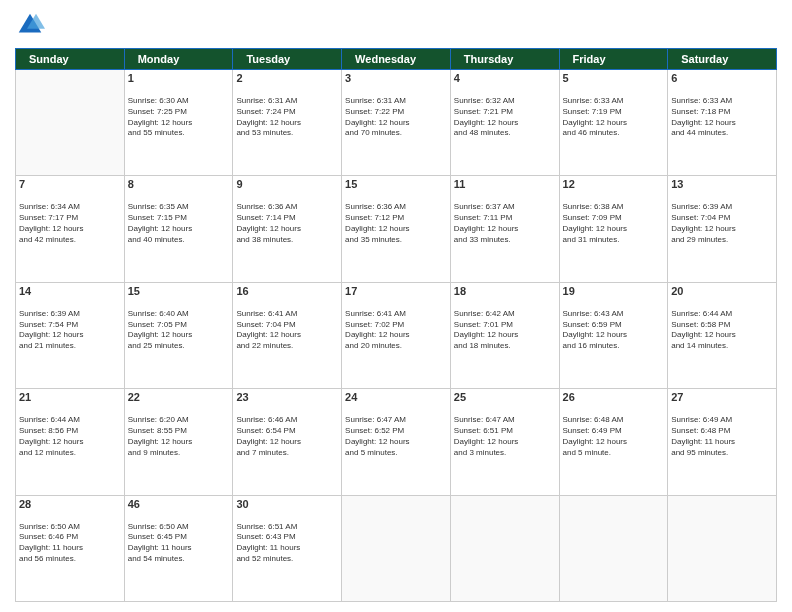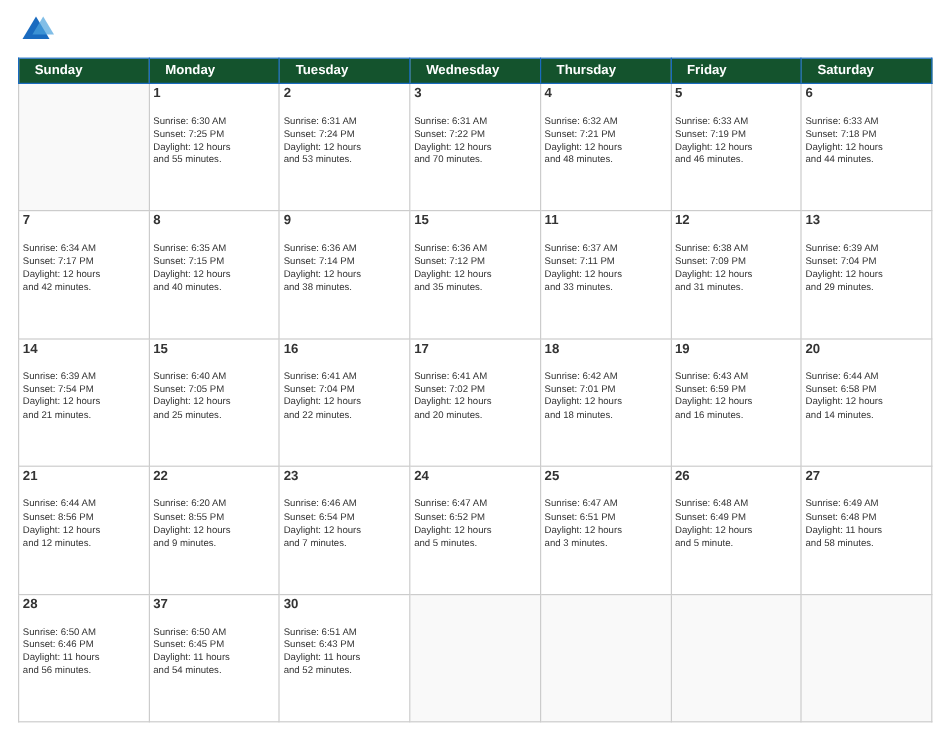--- a/index.html
+++ b/index.html
@@ -239,30 +239,30 @@
           <td>
             <span class="day-number">25</span>
             <div class="day-info"><span>Sunrise: 6:47 AM</span><br><span>Sunset: 6:51 PM</span><br><span>Daylight: 12 hours</span><br><span>and 3 minutes.</span></div>
           </td>
           <td>
             <span class="day-number">26</span>
             <div class="day-info"><span>Sunrise: 6:48 AM</span><br><span>Sunset: 6:49 PM</span><br><span>Daylight: 12 hours</span><br><span>and 5 minute.</span></div>
           </td>
           <td>
             <span class="day-number">27</span>
-            <div class="day-info"><span>Sunrise: 6:49 AM</span><br><span>Sunset: 6:48 PM</span><br><span>Daylight: 11 hours</span><br><span>and 58 minutes.</span></div>
+            <div class="day-info"><span>Sunrise: 6:49 AM</span><br><span>Sunset: 6:48 PM</span><br><span>Daylight: 11 hours</span><br><span>and 95 minutes.</span></div>
           </td>
         </tr>
         <tr>
           <td>
             <span class="day-number">28</span>
             <div class="day-info"><span>Sunrise: 6:50 AM</span><br><span>Sunset: 6:46 PM</span><br><span>Daylight: 11 hours</span><br><span>and 56 minutes.</span></div>
           </td>
           <td>
-            <span class="day-number">37</span>
+            <span class="day-number">46</span>
             <div class="day-info"><span>Sunrise: 6:50 AM</span><br><span>Sunset: 6:45 PM</span><br><span>Daylight: 11 hours</span><br><span>and 54 minutes.</span></div>
           </td>
           <td>
             <span class="day-number">30</span>
             <div class="day-info"><span>Sunrise: 6:51 AM</span><br><span>Sunset: 6:43 PM</span><br><span>Daylight: 11 hours</span><br><span>and 52 minutes.</span></div>
           </td>
           <td class="empty-cell"></td>
           <td class="empty-cell"></td>
           <td class="empty-cell"></td>
           <td class="empty-cell"></td>

